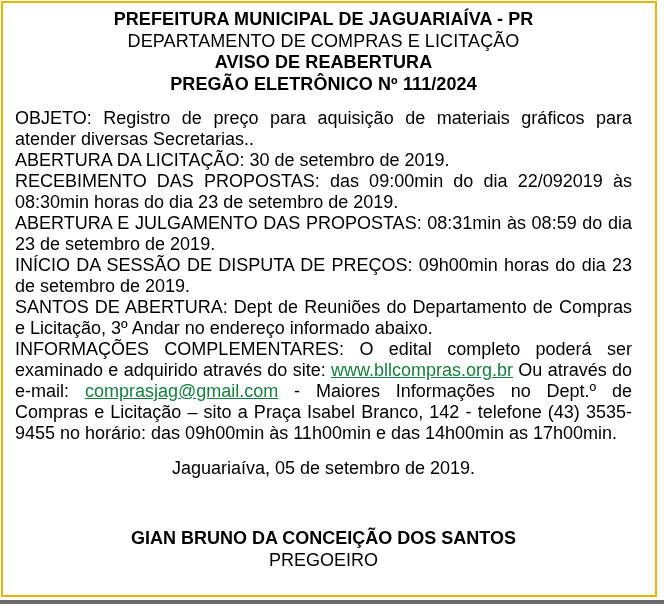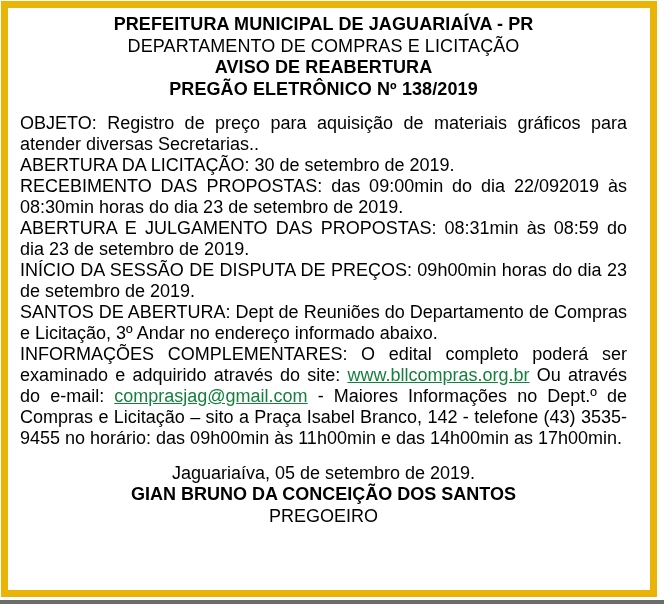--- a/index.html
+++ b/index.html
@@ -15,21 +15,21 @@
     overflow: hidden;
     font-family: "Liberation Sans", sans-serif;
     color: #000000;
   }
   .sheet {
     position: absolute;
     left: 1px;
     top: 1px;
     width: 656px;
     height: 596px;
-    border: 7px solid #eab308;
+    border: 2px solid #eab308;
     box-sizing: border-box;
     background: #ffffff;
     padding: 6px 23px 0 12px;
   }
   .scan-bar {
     position: absolute;
     left: 0;
     bottom: 0;
     width: 664px;
     height: 4px;
@@ -55,36 +55,37 @@
     text-decoration: underline;
     cursor: pointer;
   }
   .dateline {
     margin-top: 14px;
     text-align: center;
     font-size: 18px;
     line-height: 21px;
   }
   .signature {
+    margin-top: 49px;
     text-align: center;
     font-size: 18px;
     line-height: 21.5px;
   }
 </style>
 </head>
 <body>
 
 <div class="canvas">
   <div class="sheet">
 
     <div class="hdr">
       <div class="bold">PREFEITURA MUNICIPAL DE JAGUARIAÍVA - PR</div>
       <div>DEPARTAMENTO DE COMPRAS E LICITAÇÃO</div>
       <div class="bold">AVISO DE REABERTURA</div>
-      <div class="bold">PREGÃO ELETRÔNICO Nº 138/2019</div>
+      <div class="bold">PREGÃO ELETRÔNICO Nº 111/2024</div>
     </div>
 
     <div class="content">
       <p class="para">
         <b class="lbl">OBJETO:</b>
         <span>Registro de preço para aquisição de materiais gráficos para atender diversas Secretarias..</span>
       </p>
       <p class="para">
         <b class="lbl">ABERTURA DA LICITAÇÃO:</b>
         <span>30 de setembro de 2019.</span>

